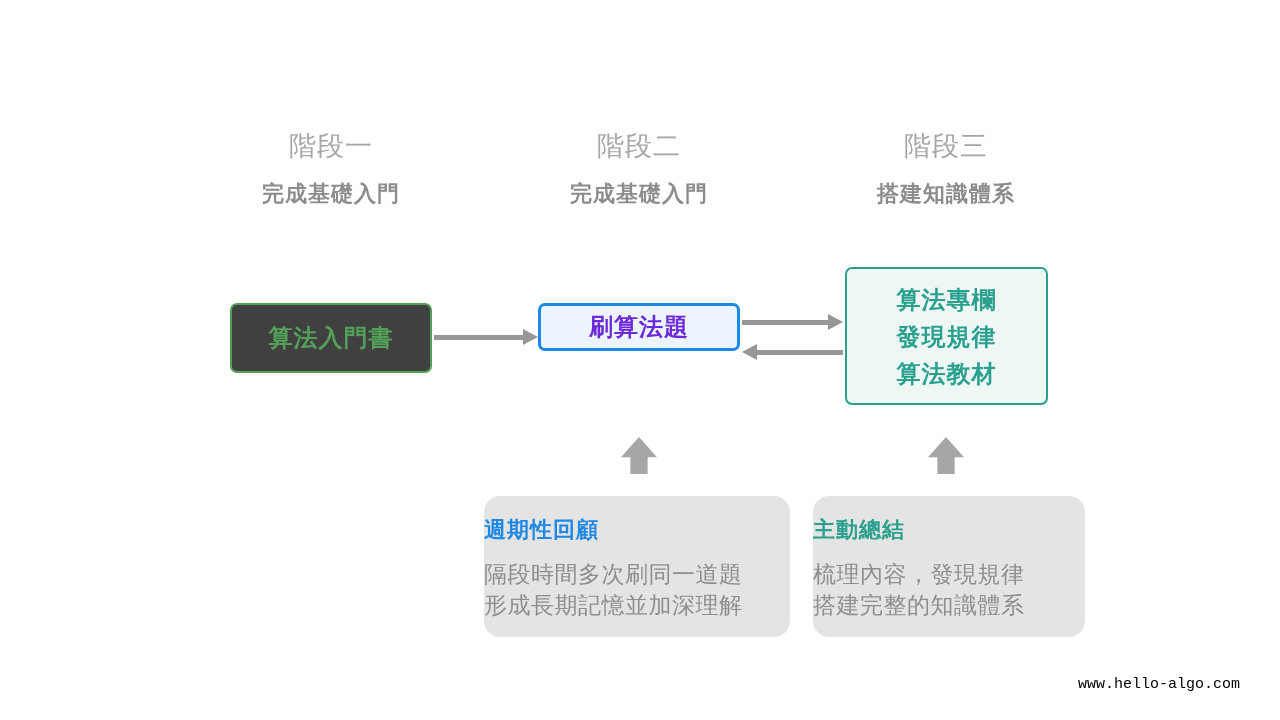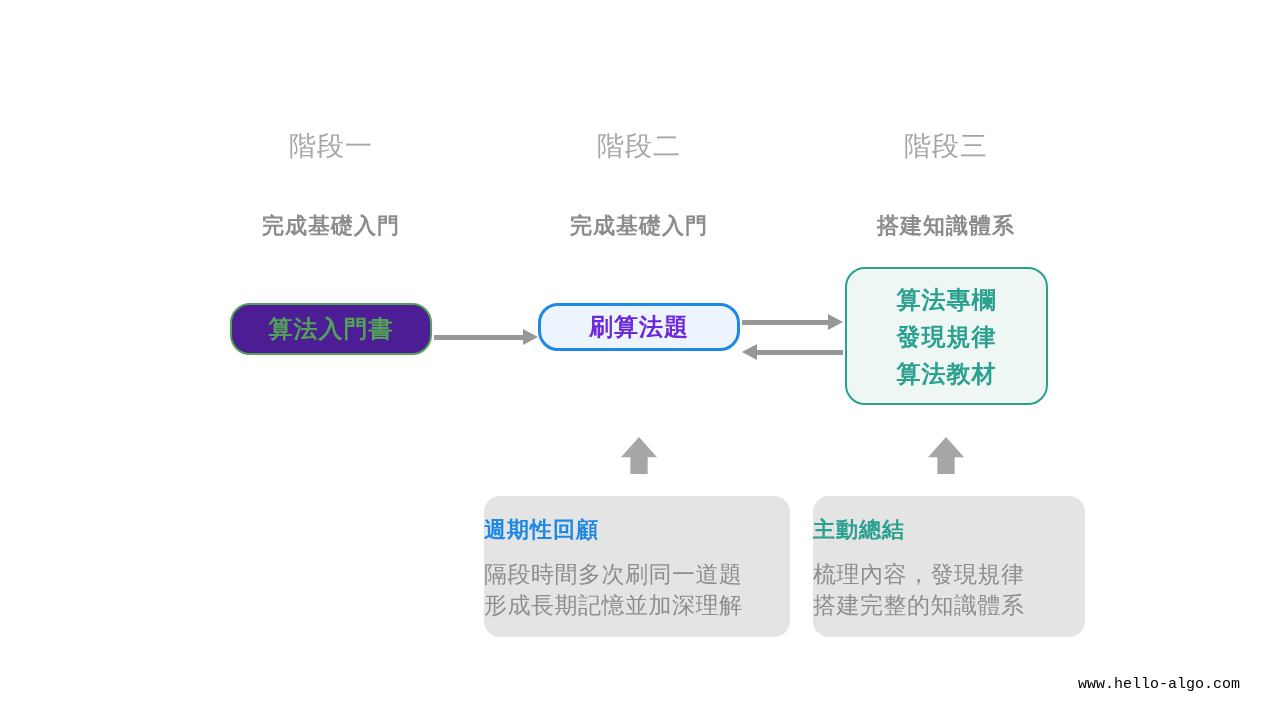--- a/index.html
+++ b/index.html
@@ -14,33 +14,32 @@
   
   .stage-label{
     position:absolute;top:128px;width:220px;
     text-align:center;font-size:27px;color:#a6a6a6;
     letter-spacing:1px;
   }
   .stage-subtitle{
     position:absolute;top:179px;width:220px;
     text-align:center;font-size:22px;font-weight:bold;color:#8c8c8c;
     letter-spacing:1px;
-    margin-top:32px;
   }
   .col1{left:221px;} .col2{left:529px;} .col3{left:836px;}
 
   
   .node{
-    position:absolute;border-radius:20px;
+    position:absolute;border-radius:7px;
     display:flex;align-items:center;justify-content:center;
     box-sizing:border-box;text-align:center;
   }
   .node-green{
-    left:230px;top:303px;width:202px;height:52px;
-    border:2px solid #53a158;background:#4c1d95;
+    left:230px;top:303px;width:202px;height:70px;
+    border:2px solid #53a158;background:#404040;
     color:#53a158;font-size:24px;font-weight:bold;letter-spacing:1px;
   }
   .node-blue{
     left:538px;top:303px;width:202px;height:48px;
     border:3px solid #1e88e5;background:#ecf5fd;
     color:#6d28d9;font-size:24px;font-weight:bold;letter-spacing:1px;text-align:center;
   }
   .node-teal{
     left:845px;top:267px;width:203px;height:138px;
     border:2px solid #2aa18f;background:#eff7f4;

